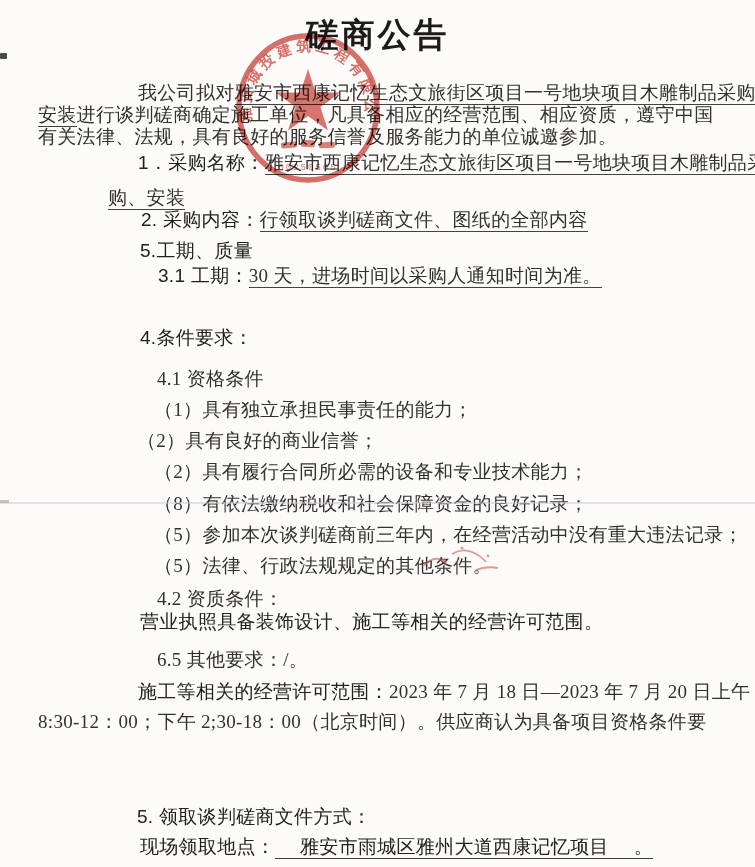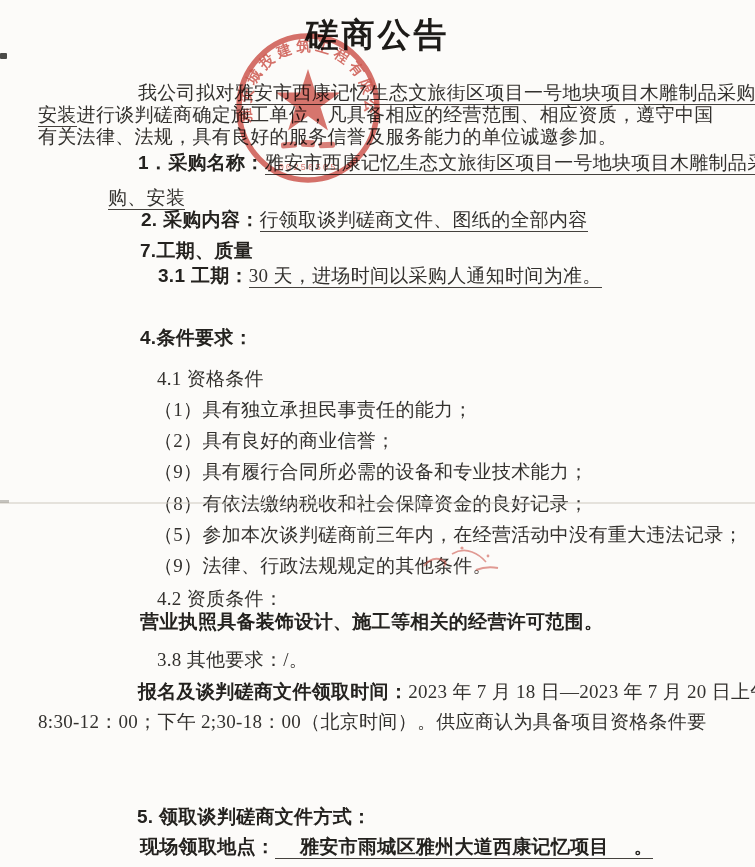--- a/index.html
+++ b/index.html
@@ -3,21 +3,21 @@
 <meta charset="utf-8">
 <style>
   html,body{margin:0;padding:0;}
   body{width:755px;height:867px;background:#fbfaf8;}
   .page{position:relative;width:755px;height:867px;background:#fcfbf9;overflow:hidden;
         font-family:"Liberation Serif","DejaVu Serif",serif;color:#33312e;}
   .title{position:absolute;top:13px;left:0;width:100%;text-align:center;
          font-size:33px;font-weight:700;letter-spacing:3px;color:#1d1b18;
          font-family:"Liberation Sans","DejaVu Sans",sans-serif;}
   .ln{position:absolute;white-space:nowrap;font-size:19px;line-height:22px;letter-spacing:.3px;}
-  .b{font-family:"Liberation Sans","DejaVu Sans",sans-serif;font-weight:700;color:#24221f;}
+  .b{font-family:"Liberation Sans","DejaVu Sans",sans-serif;font-weight:400;color:#24221f;}
   .u{border-bottom:1.3px solid #45423e;padding-bottom:1px;}
   .stamp{position:absolute;left:233px;top:30px;width:152px;height:156px;
          mix-blend-mode:multiply;opacity:.88;filter:blur(.35px);}
   .scanline{position:absolute;left:0;top:502px;width:755px;height:2px;
             background:rgba(205,202,192,.5);}
   .speck1{position:absolute;left:0;top:53px;width:7px;height:6px;background:#4a4a48;border-radius:1px;}
   .speck2{position:absolute;left:0;top:500px;width:9px;height:3px;background:rgba(160,158,150,.6);}
   .scribble{position:absolute;left:418px;top:540px;width:96px;height:42px;opacity:.6;}
 </style>
 </head>
@@ -29,36 +29,36 @@
 
   <div class="ln" style="top:82px;left:138px"><span>我公司拟对</span><span class="u">雅安市西康记忆生态文旅街区项目一号地块项目木雕制品采购、</span></div>
   <div class="ln" style="top:126px;left:38px"><span>有关法律、法规，具有良好的服务信誉及服务能力的单位诚邀参加。</span></div>
   <div class="ln" style="top:104px;left:38px"><span class="u">安装</span><span>进行谈判磋商确定施工单位，凡具备相应的经营范围、相应资质，遵守中国</span></div>
 
   <div class="ln" style="top:152px;left:138px"><span class="b">1．采购名称：</span><span class="u">雅安市西康记忆生态文旅街区项目一号地块项目木雕制品采</span></div>
   <div class="ln" style="top:187px;left:108px"><span class="u">购、安装</span></div>
 
   <div class="ln" style="top:209px;left:141px"><span class="b">2. 采购内容：</span><span class="u">行领取谈判磋商文件、图纸的全部内容</span></div>
 
-  <div class="ln" style="top:240px;left:140px"><span class="b">7.工期、质量</span></div>
+  <div class="ln" style="top:240px;left:140px"><span class="b">5.工期、质量</span></div>
   <div class="ln" style="top:265px;left:158px"><span class="b">3.1 工期：</span><span class="u">30 天，进场时间以采购人通知时间为准。</span></div>
 
   <div class="ln" style="top:327px;left:140px"><span class="b">4.条件要求：</span></div>
   <div class="ln" style="top:368px;left:157px">4.1 资格条件</div>
   <div class="ln" style="top:399px;left:154px">（1）具有独立承担民事责任的能力；</div>
-  <div class="ln" style="top:430px;left:154px">（2）具有良好的商业信誉；</div>
-  <div class="ln" style="top:461px;left:154px">（9）具有履行合同所必需的设备和专业技术能力；</div>
+  <div class="ln" style="top:430px;left:137px">（2）具有良好的商业信誉；</div>
+  <div class="ln" style="top:461px;left:154px">（2）具有履行合同所必需的设备和专业技术能力；</div>
   <div class="ln" style="top:493px;left:154px">（8）有依法缴纳税收和社会保障资金的良好记录；</div>
   <div class="ln" style="top:524px;left:154px">（5）参加本次谈判磋商前三年内，在经营活动中没有重大违法记录；</div>
-  <div class="ln" style="top:555px;left:154px">（9）法律、行政法规规定的其他条件。</div>
+  <div class="ln" style="top:555px;left:154px">（5）法律、行政法规规定的其他条件。</div>
   <div class="ln" style="top:588px;left:157px">4.2 资质条件：</div>
   <div class="ln" style="top:611px;left:140px"><span class="b">营业执照具备装饰设计、施工等相关的经营许可范围。</span></div>
-  <div class="ln" style="top:649px;left:157px">3.8 其他要求：/。</div>
+  <div class="ln" style="top:649px;left:157px">6.5 其他要求：/。</div>
 
-  <div class="ln" style="top:681px;left:138px"><span class="b">报名及谈判磋商文件领取时间：</span><span>2023 年 7 月 18 日—2023 年 7 月 20 日上午</span></div>
+  <div class="ln" style="top:681px;left:138px"><span class="b">施工等相关的经营许可范围：</span><span>2023 年 7 月 18 日—2023 年 7 月 20 日上午</span></div>
   <div class="ln" style="top:711px;left:38px">8:30-12：00；下午 2;30-18：00（北京时间）。供应商认为具备项目资格条件要</div>
 
   <div class="ln" style="top:806px;left:137px"><span class="b">5. 领取谈判磋商文件方式：</span></div>
   <div class="ln" style="top:836px;left:140px"><span class="b">现场领取地点：</span><span class="b u">　 雅安市雨城区雅州大道西康记忆项目 　。</span></div>
 
   <svg class="stamp" viewBox="0 0 152 156">
     <defs>
       <path id="arcpath" d="M 19 94 A 58 58 0 1 1 131 94" fill="none"></path>
     </defs>
     <ellipse cx="75" cy="78" rx="69" ry="72" fill="none" stroke="#c94137" stroke-width="5.5" opacity=".85"></ellipse>

